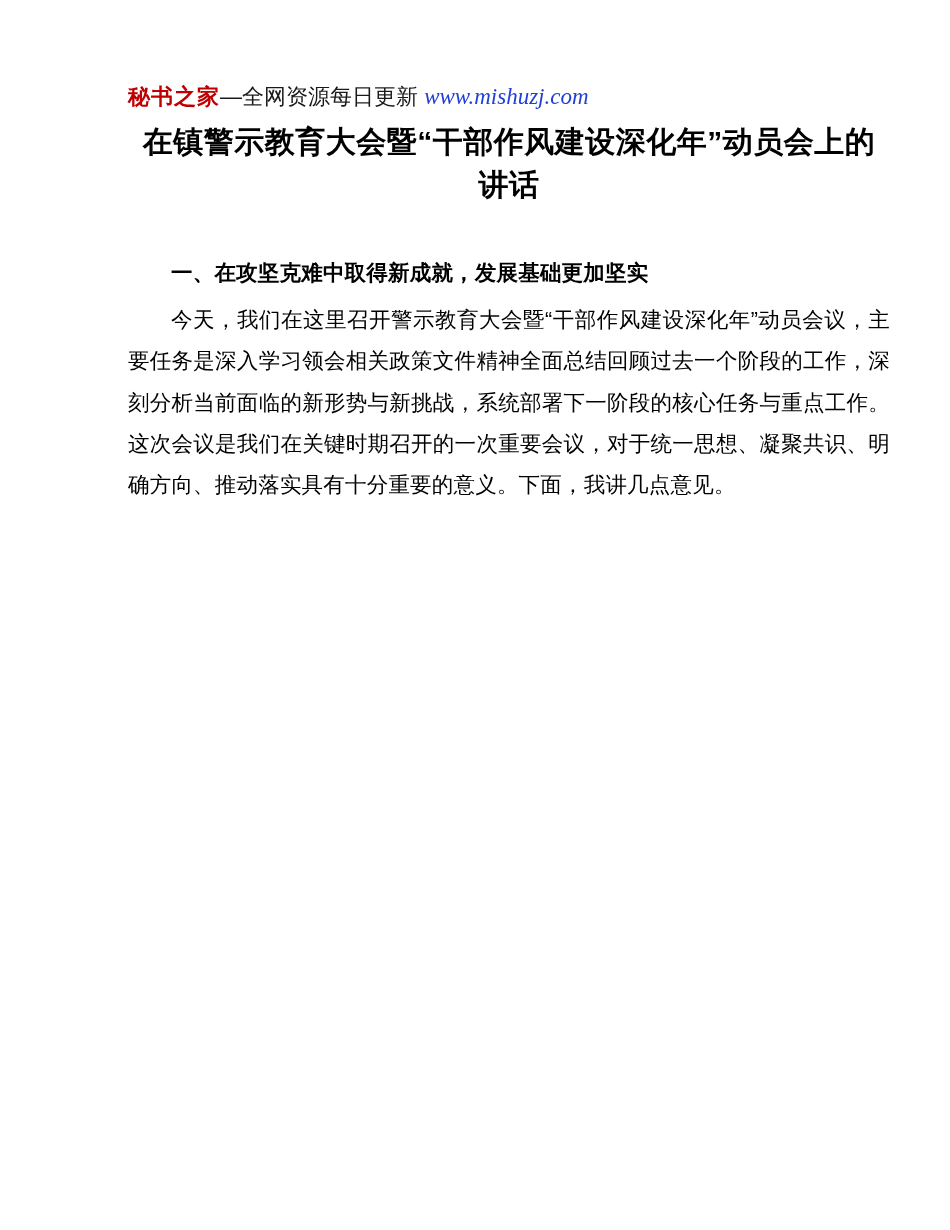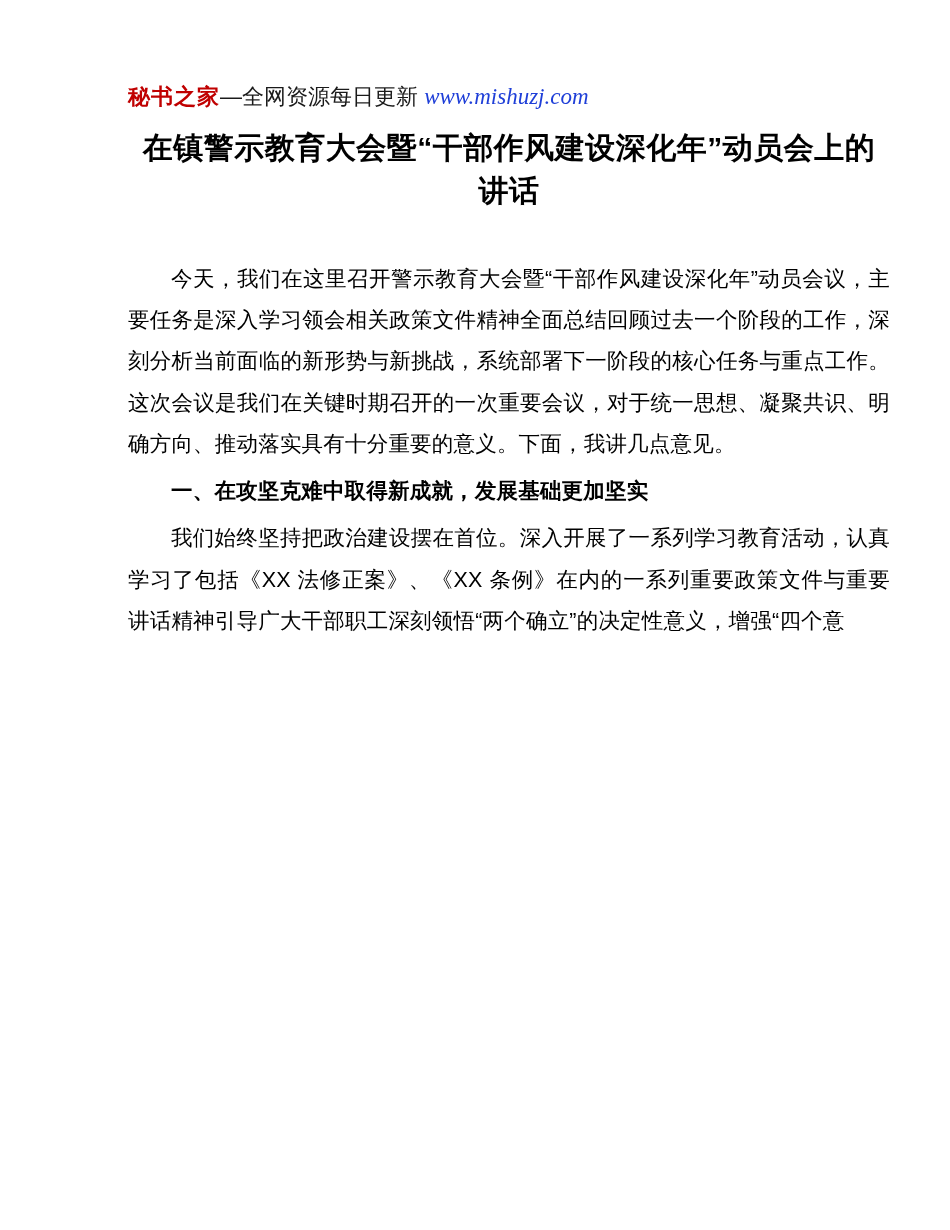--- a/index.html
+++ b/index.html
@@ -38,21 +38,21 @@
     color: #1a1a1a;
     font-weight: normal;
   }
   .watermark .url {
     color: #1f3fd8;
     font-style: italic;
     font-family: "Liberation Serif", serif;
     font-size: 23px;
   }
   .doc-title {
-    margin-top: 14px;
+    margin-top: 8px;
     text-align: center;
     font-size: 30px;
     font-weight: bold;
     line-height: 1.45;
     letter-spacing: 0.5px;
     color: #000;
   }
   .body-area {
     margin-top: 46px;
   }
@@ -85,20 +85,17 @@
 
 <div class="page">
 
   <div class="watermark">
     <span class="brand">秘书之家</span><span class="tagline">—全网资源每日更新</span> <span class="url">www.mishuzj.com</span>
   </div>
 
   <h1 class="doc-title">在镇警示教育大会暨“干部作风建设深化年”动员会上的讲话</h1>
 
   <div class="body-area">
+    <p class="para heading">一、在攻坚克难中取得新成就，发展基础更加坚实</p>
     <p class="para indent">今天，我们在这里召开警示教育大会暨“干部作风建设深化年”动员会议，主要任务是深入学习领会相关政策文件精神全面总结回顾过去一个阶段的工作，深刻分析当前面临的新形势与新挑战，系统部署下一阶段的核心任务与重点工作。这次会议是我们在关键时期召开的一次重要会议，对于统一思想、凝聚共识、明确方向、推动落实具有十分重要的意义。下面，我讲几点意见。</p>
-    <p class="para heading">一、在攻坚克难中取得新成就，发展基础更加坚实</p>
-    <div class="clip">
-      <p class="para indent">我们始终坚持把政治建设摆在首位。深入开展了一系列学习教育活动，认真学习了包括《XX 法修正案》、《XX 条例》在内的一系列重要政策文件与重要讲话精神引导广大干部职工深刻领悟“两个确立”的决定性意义，增强“四个意</p>
-    </div>
   </div>
 
 </div>
 
 </body></html>

